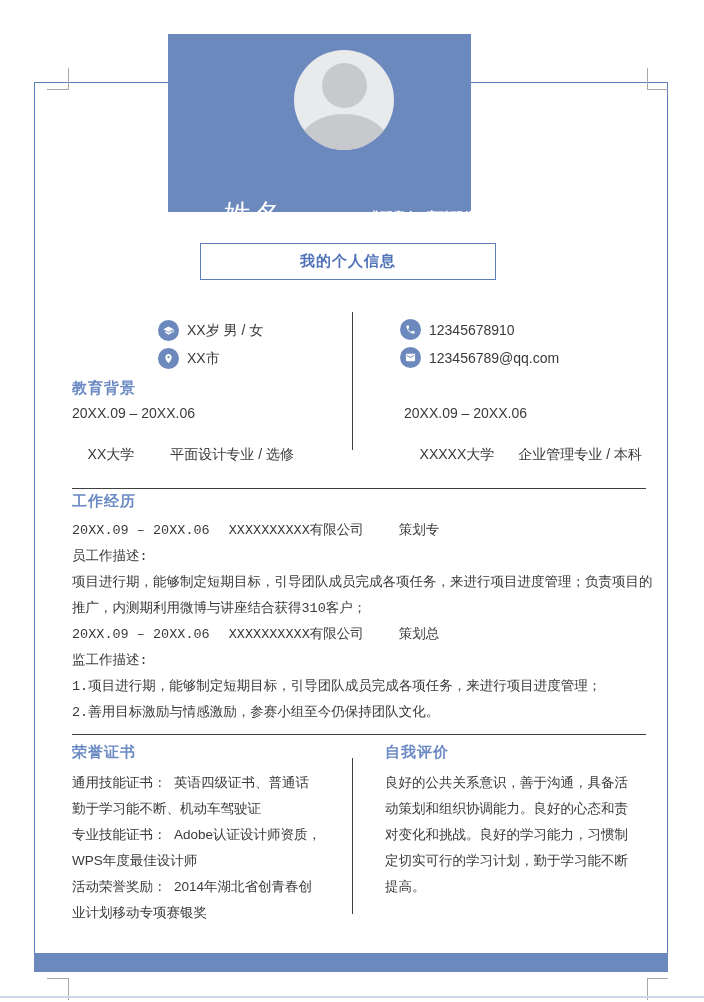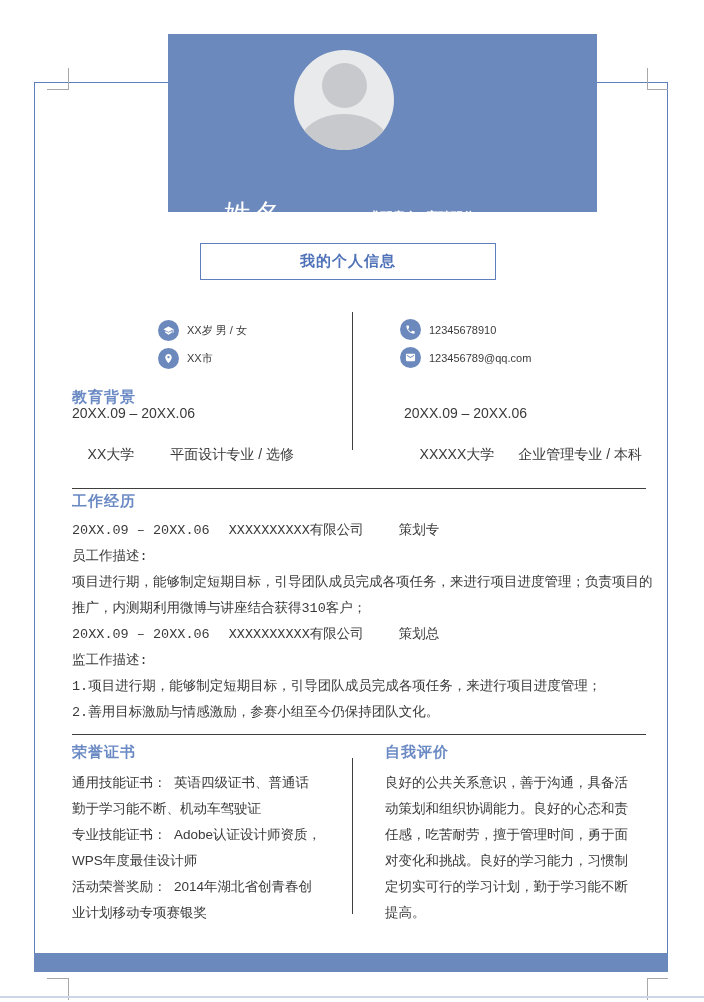--- a/index.html
+++ b/index.html
@@ -18,47 +18,47 @@
   .tl-v{left:68px;top:68px;width:1px;height:22px;}
   .tl-h{left:47px;top:89px;width:21px;height:1px;}
   .tr-v{left:647px;top:68px;width:1px;height:22px;}
   .tr-h{left:647px;top:89px;width:21px;height:1px;}
   .bl-v{left:68px;top:978px;width:1px;height:22px;}
   .bl-h{left:47px;top:978px;width:21px;height:1px;}
   .br-v{left:647px;top:978px;width:1px;height:22px;}
   .br-h{left:647px;top:978px;width:21px;height:1px;}
 
   
-  .header-card{position:absolute;left:168px;top:34px;width:429px;height:178px;background:#6c89bd;}
+  .header-card{position:absolute;left:168px;top:34px;width:303px;height:178px;background:#6c89bd;}
   .avatar{position:absolute;left:126px;top:16px;width:100px;height:100px;border-radius:50%;
           background:#e9eaec;overflow:hidden;}
   .avatar-head{position:absolute;left:28px;top:13px;width:45px;height:45px;border-radius:50%;background:#c7c9cc;}
   .avatar-body{position:absolute;left:5px;top:64px;width:90px;height:62px;border-radius:50%;background:#c7c9cc;}
   .name{position:absolute;left:56px;top:162px;font-size:27px;color:#fff;letter-spacing:3px;}
   .intent{position:absolute;left:200px;top:175px;font-size:12.5px;font-weight:700;color:#fff;white-space:pre;}
 
   
   .info-box{position:absolute;left:200px;top:243px;width:296px;height:37px;
             border:1.5px solid #5f7fba;display:flex;align-items:center;justify-content:center;box-sizing:border-box;}
   .info-box span{font-size:15px;font-weight:700;color:#4f72b8;letter-spacing:1px;}
 
   
   .p-item{position:absolute;display:flex;align-items:center;gap:8px;}
   .p-icon{width:21px;height:21px;border-radius:50%;background:#6c89bd;
           display:flex;align-items:center;justify-content:center;flex:none;}
   .p-icon svg{width:11px;height:11px;fill:#fff;}
-  .p-text{font-size:11px;white-space:pre;}
+  .p-text{font-size:14px;white-space:pre;}
   .p1{left:158px;top:320px;} .p2{left:158px;top:348px;}
   .p3{left:400px;top:319px;} .p4{left:400px;top:347px;}
 
   .v-div1{position:absolute;left:352px;top:312px;width:1px;height:138px;background:#3f3f3f;}
   .v-div2{position:absolute;left:352px;top:758px;width:1px;height:156px;background:#3f3f3f;}
 
   .section-title{position:absolute;font-size:15px;font-weight:700;color:#6b8ac4;letter-spacing:1px;}
-  .edu-title{left:72px;top:388px;}
+  .edu-title{left:72px;top:379px;}
   .work-title{left:72px;top:492px;}
   .honors-title{left:72px;top:743px;}
   .eval-title{left:385px;top:743px;}
 
   .text-line{position:absolute;font-size:14px;white-space:pre;}
   .edu-l-dates{left:72px;top:405px;}
   .edu-l-detail{left:72px;top:430px;}
   .edu-r-dates{left:404px;top:405px;}
   .edu-r-detail{left:404px;top:430px;}
   .gap-l{margin-left:36px;} .gap-r{margin-left:24px;}
@@ -173,21 +173,20 @@
     <div>活动荣誉奖励：  2014年湖北省创青春创</div>
     <div>业计划移动专项赛银奖</div>
   </div>
 
   <div class="v-div2"></div>
 
   <div class="section-title eval-title">自我评价</div>
   <div class="lines eval-lines">
     <div>良好的公共关系意识，善于沟通，具备活</div>
     <div>动策划和组织协调能力。良好的心态和责</div>
-    <div>任感，吃苦耐劳，擅于管理时间，勇于面</div>
     <div>对变化和挑战。良好的学习能力，习惯制</div>
     <div>定切实可行的学习计划，勤于学习能不断</div>
     <div>提高。</div>
   </div>
 
   <div class="footer-bar"></div>
   <div class="bottom-line"></div>
 </div>
 
 </body></html>

